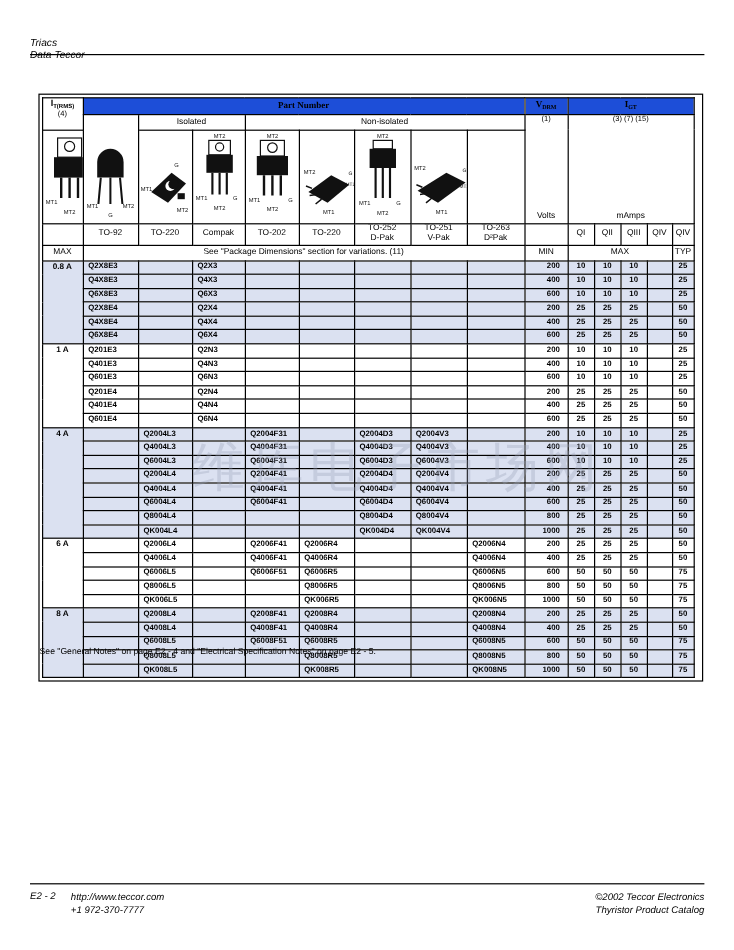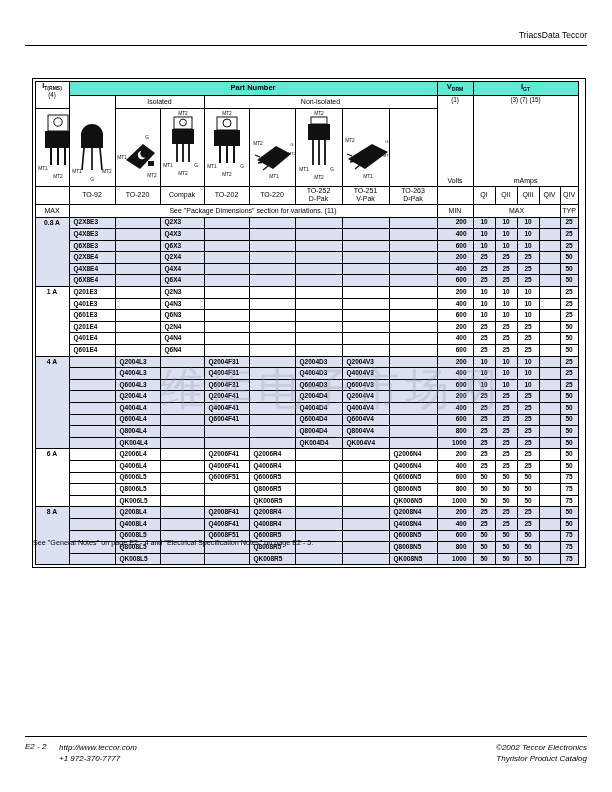--- a/index.html
+++ b/index.html
@@ -1,27 +1,27 @@
 <!DOCTYPE html>
 <html><head>
 <meta charset="utf-8">
 <style>
   html,body{margin:0;padding:0;background:#888;}
   .page{position:relative;width:612px;height:792px;background:#fff;margin:0 auto;
         font-family:"Liberation Sans",sans-serif;color:#000;overflow:hidden;}
   
   .runhead{position:absolute;left:25px;right:25px;top:30px;height:15px;
-           border-bottom:1.5px solid #000;font-size:8.5px;
-           display:flex;justify-content:flex-end;align-items:flex-start;}
+           border-bottom:1.5px solid #000;font-size:8.5px;font-style:italic;
+           display:flex;justify-content:space-between;align-items:flex-start;flex-direction:column;}
   
   .frame{position:absolute;left:32px;top:78px;width:549px;border:1px solid #000;padding:1.5px;background:#fff;}
   table{border-collapse:collapse;table-layout:fixed;width:543px;}
   td,th{border:0.9px solid #000;padding:0;font-weight:normal;vertical-align:middle;
         font-size:7px;line-height:1.05;text-align:center;overflow:hidden;}
-  .band{background:#5eead4;font-weight:bold;font-size:7.5px;height:13px;}
+  .band{background:#1d4ed8;font-weight:bold;font-size:7.5px;height:13px;font-family:Liberation Serif, serif;}
   .h2{height:13px;}
   .sym{font-weight:bold;font-size:7.5px;}
   .sym sub{font-size:5px;font-weight:bold;vertical-align:-2px;}
   .note{font-size:6.3px;}
   .vstack{vertical-align:top;}
   .vcell{display:flex;flex-direction:column;justify-content:space-between;height:88px;padding-top:1px;}
   .fig{vertical-align:bottom;background:#fff;}
   .fig svg{display:block;margin:0 auto 1px auto;}
   .cap{height:19px;font-size:7px;}
   .cap div{line-height:8.5px;}

